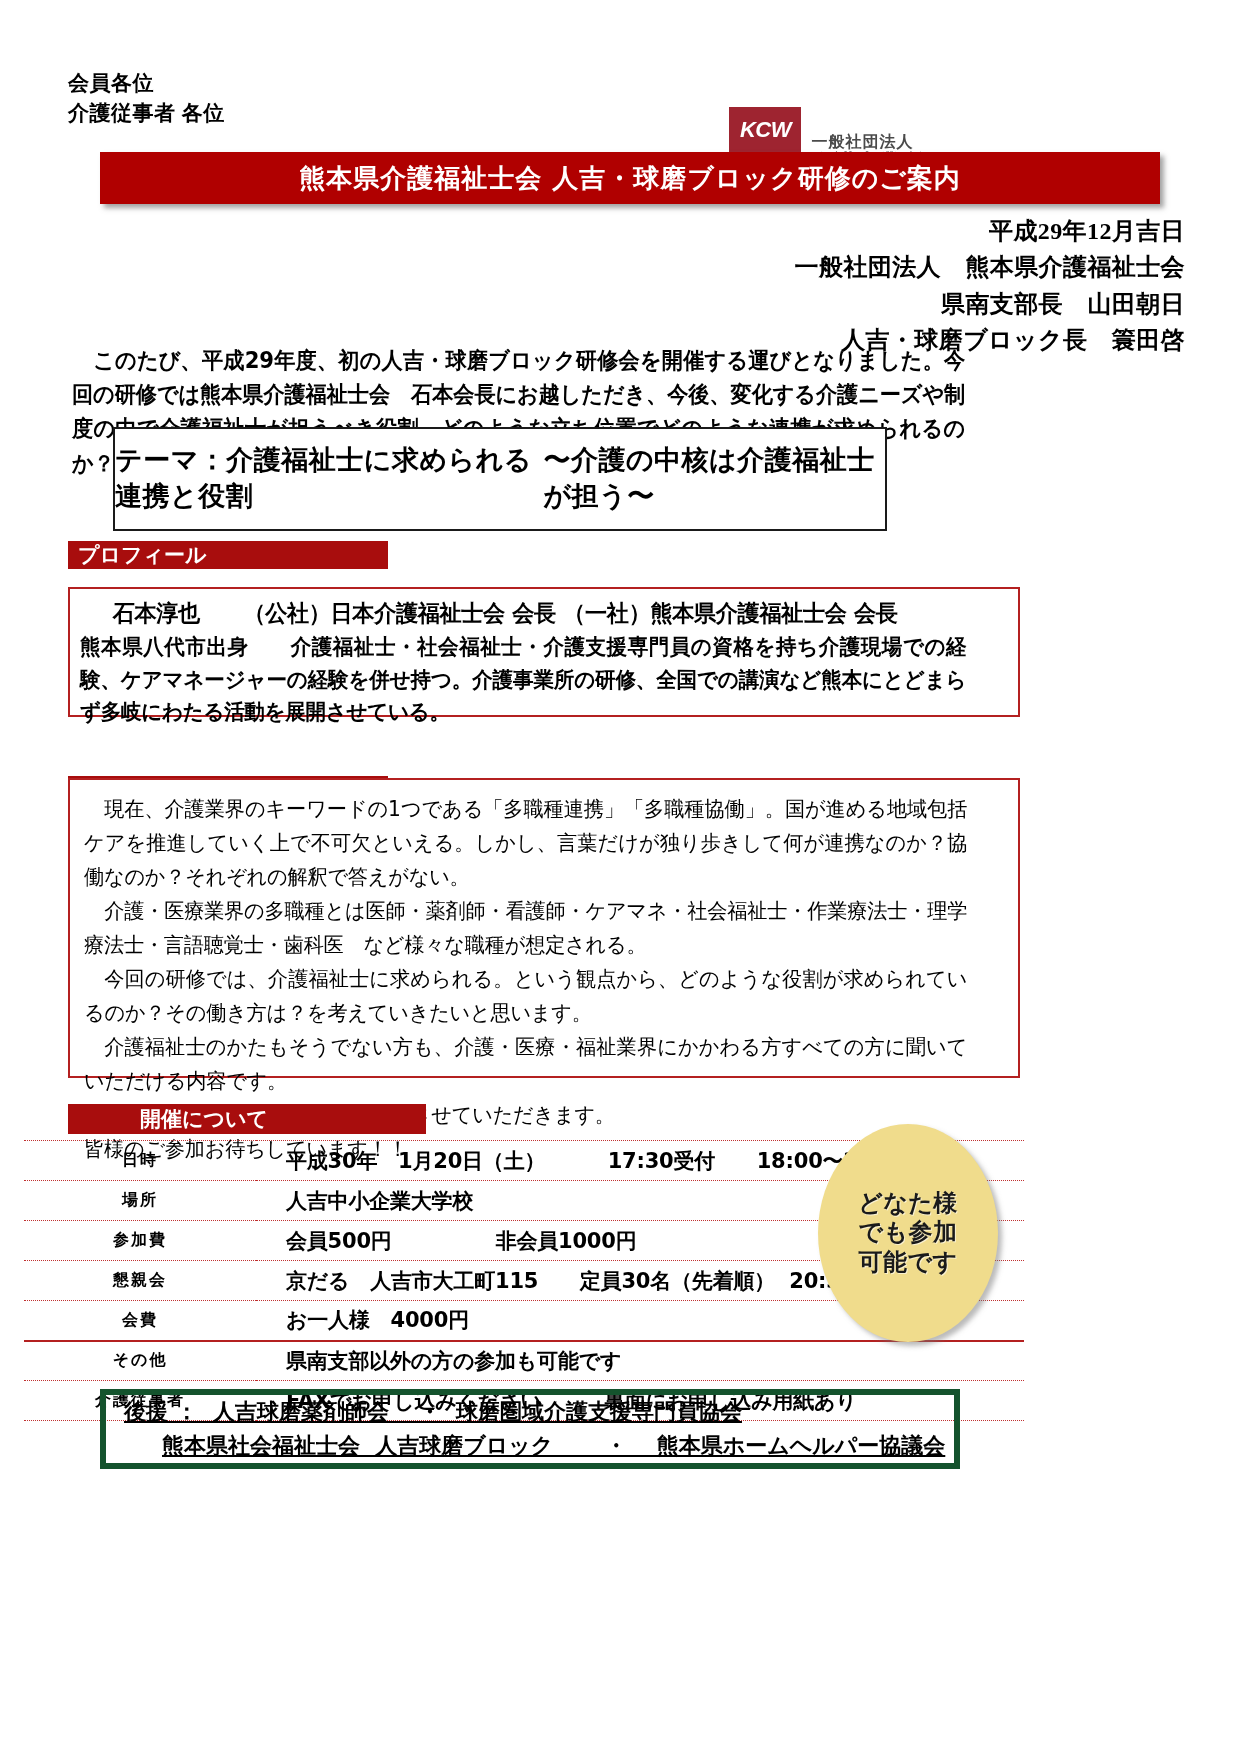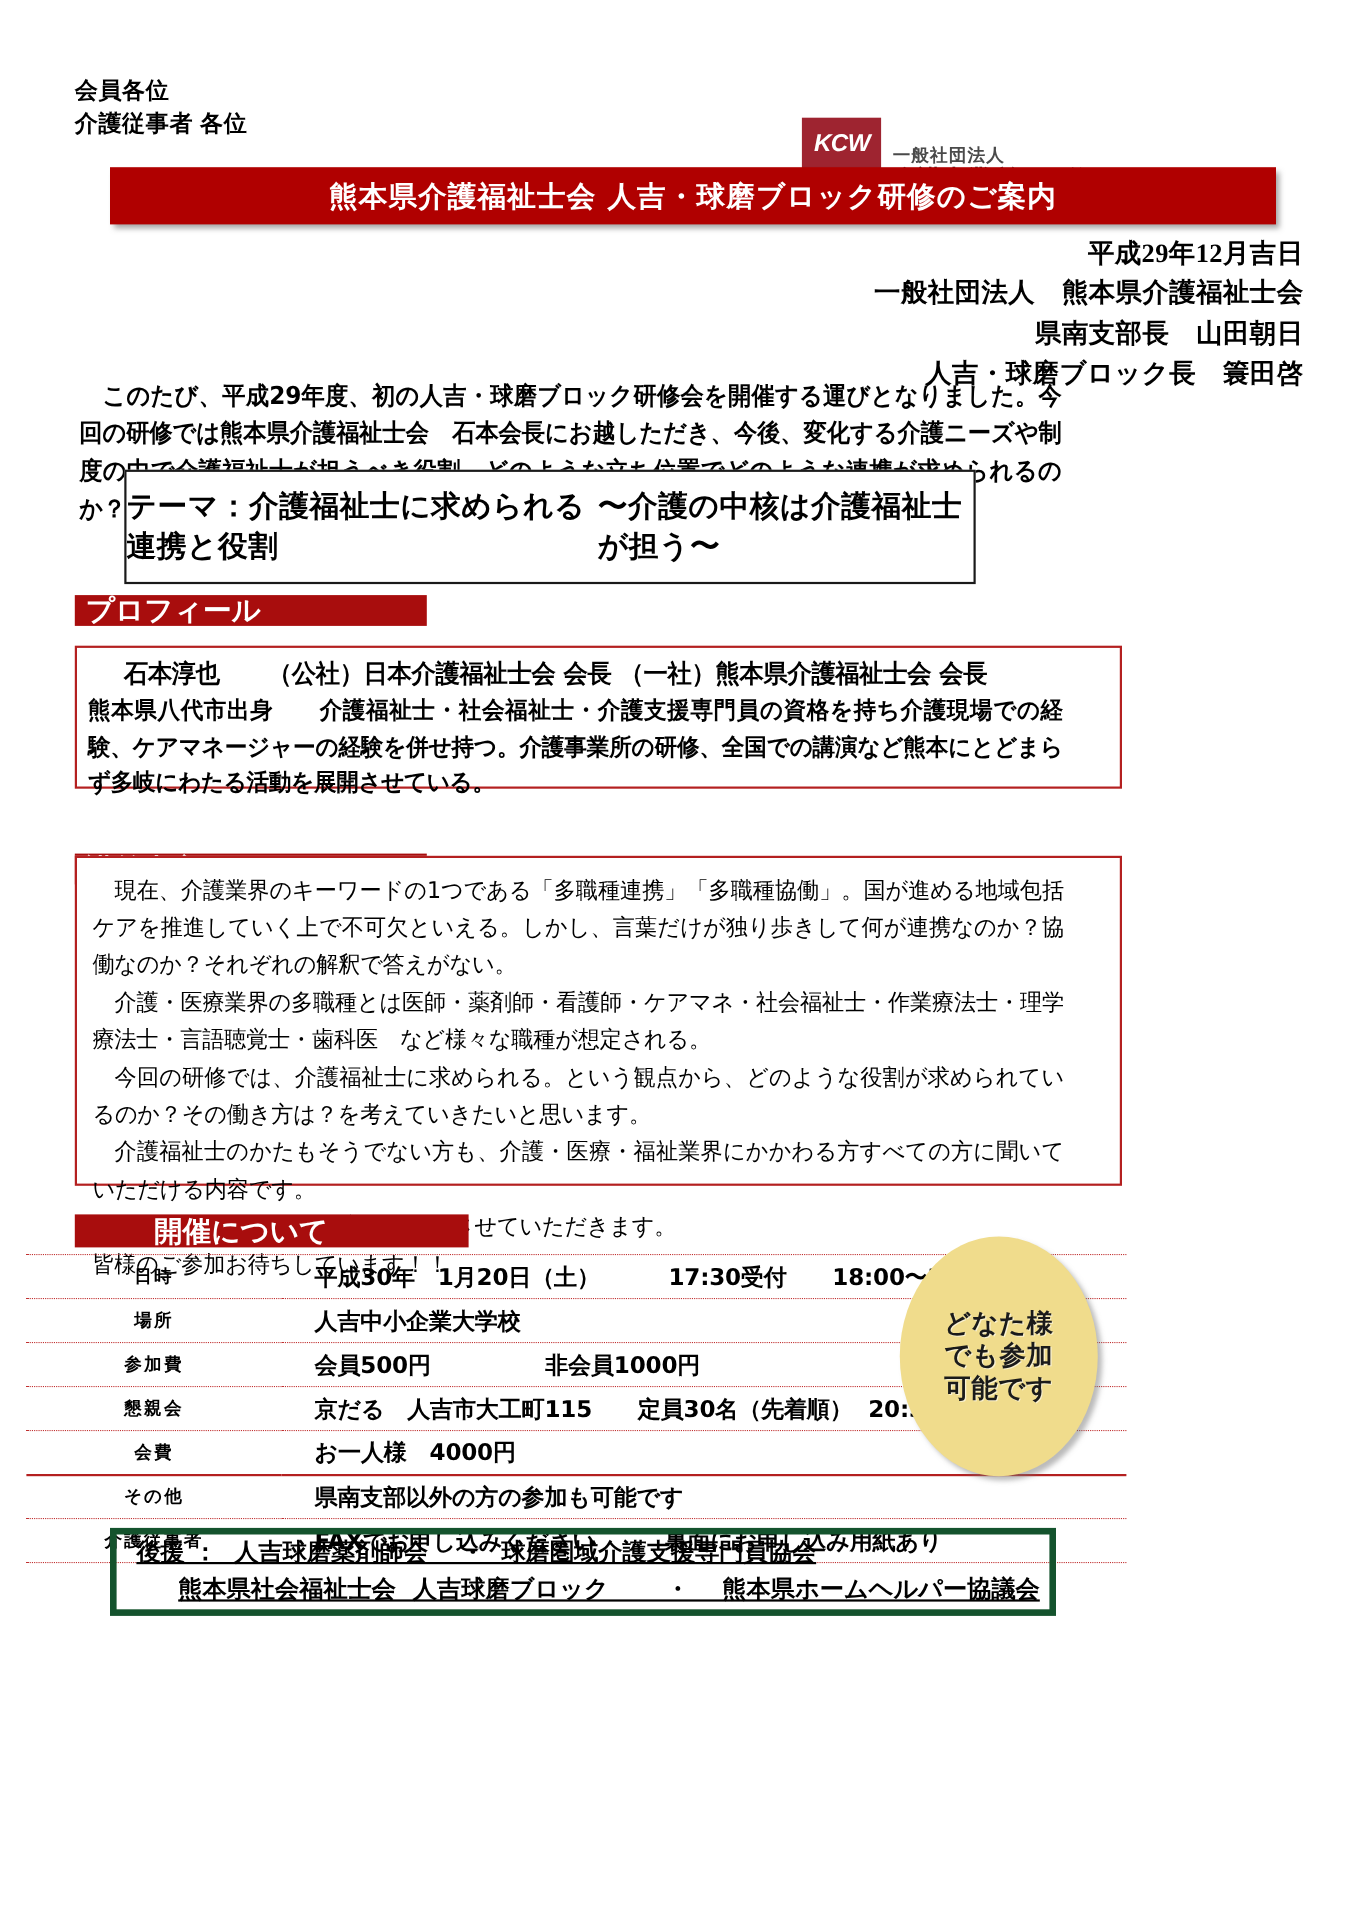--- a/index.html
+++ b/index.html
@@ -147,21 +147,21 @@
     font-size: 27px;
     font-weight: bold;
     letter-spacing: 0.5px;
   }
 
   
   .sec-label {
     position: absolute;
     background: #a80d0d;
     color: #ffffff;
-    font-size: 26px;
+    font-size: 21px;
     font-weight: bold;
     display: flex;
     align-items: center;
     letter-spacing: 0px;
     font-family: "DejaVu Sans", "Liberation Sans", sans-serif;
   }
   .sec-label.l-profile { left: 68px; top: 541px; width: 310px; height: 28px; padding-left: 10px; }
   .sec-label.l-lecture { left: 68px; top: 736px; width: 310px; height: 28px; padding-left: 10px; margin-top: 40px; }
   .sec-label.l-event   { left: 68px; top: 1104px; width: 286px; height: 30px; padding-left: 72px; }
 

